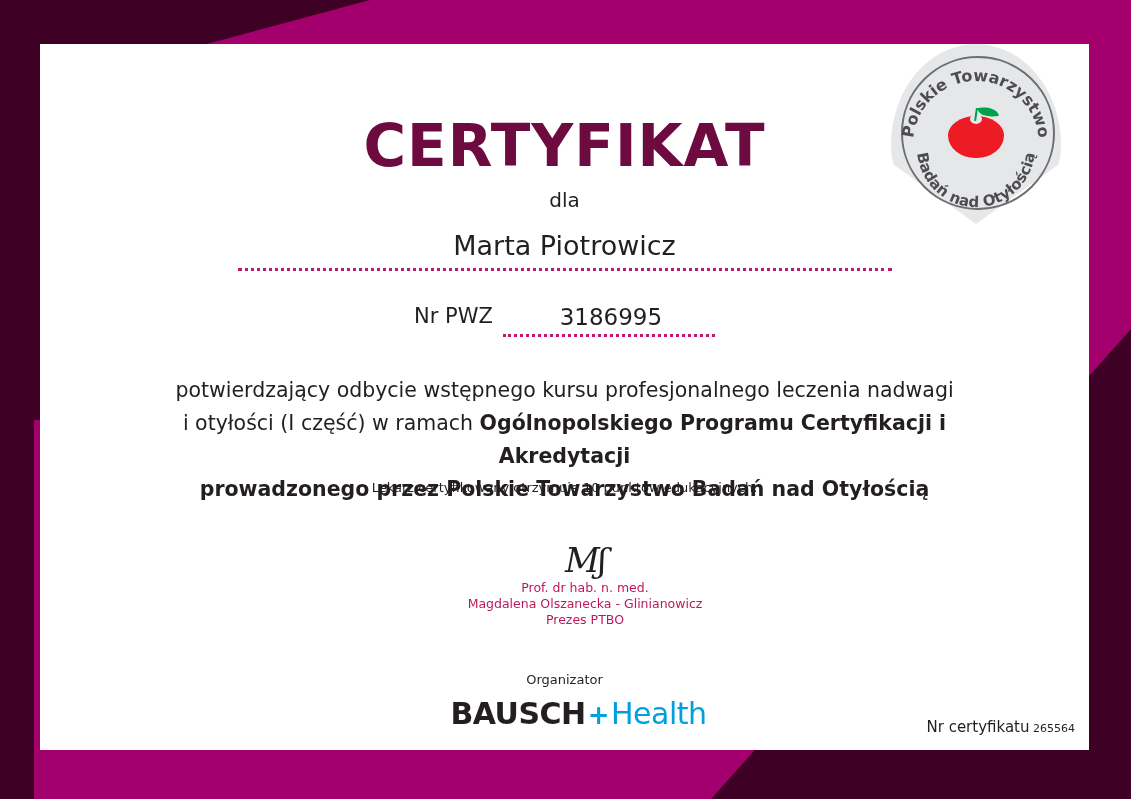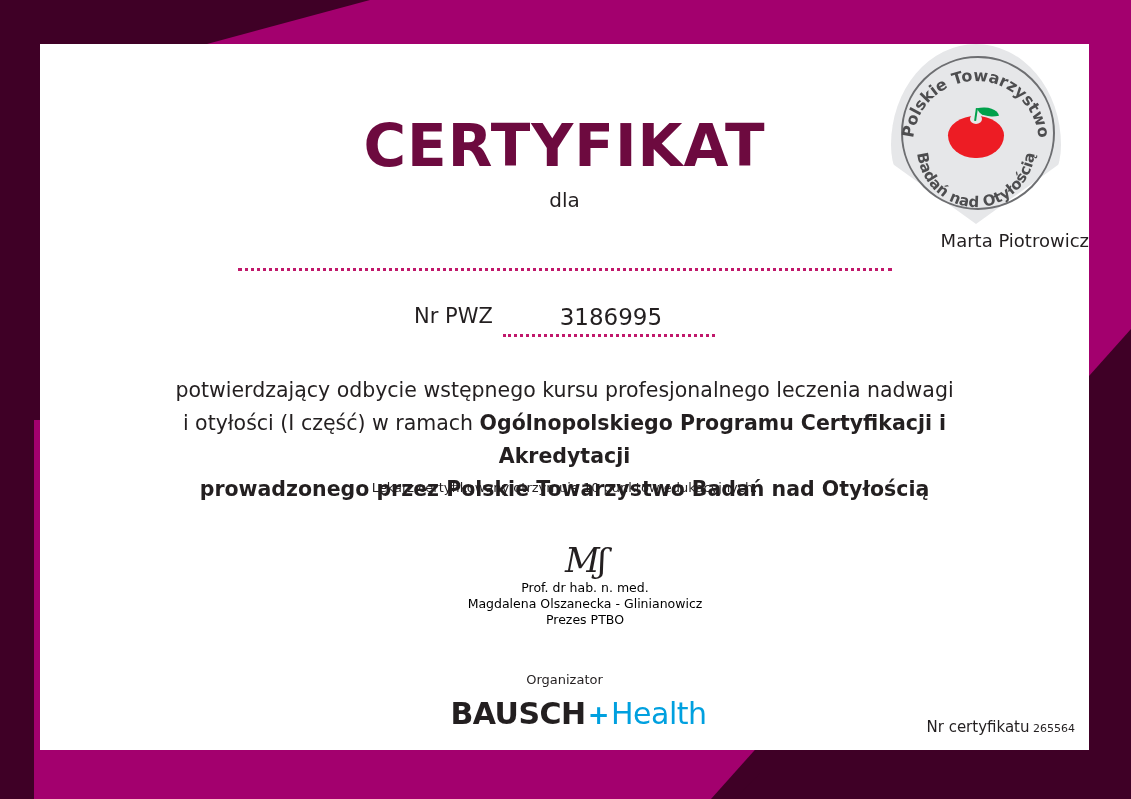--- a/index.html
+++ b/index.html
@@ -152,22 +152,22 @@
     top: 144px;
     text-align: center;
     font-size: 20px;
     color: #231f20;
   }
 
   .recipient {
     position: absolute;
     left: 0; right: 0;
     top: 186px;
-    text-align: right;
-    font-size: 18px;
+    text-align: center;
+    font-size: 27px;
     color: #231f20;
   }
   .dotline-wide {
     position: absolute;
     left: 198px;
     top: 224px;
     width: 654px;
     border-bottom: 3px dotted #c0186b;
   }
 
@@ -234,21 +234,21 @@
   .sig-mark {
     font-family: "DejaVu Serif", serif;
     font-style: italic;
     font-size: 34px;
     color: #231f20;
     line-height: 40px;
     letter-spacing: -2px;
   }
   .sig-line {
     font-size: 12.5px;
-    color: #000000;
+    color: #be185d;
     line-height: 16px;
   }
 
   .organizer-label {
     position: absolute;
     left: 0; right: 0;
     top: 628px;
     text-align: center;
     font-size: 13px;
     color: #231f20;

